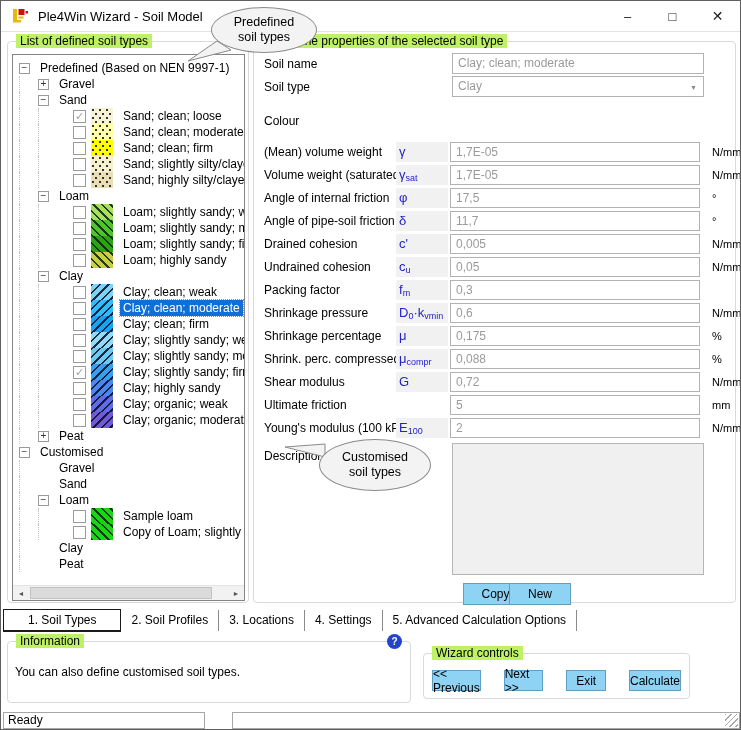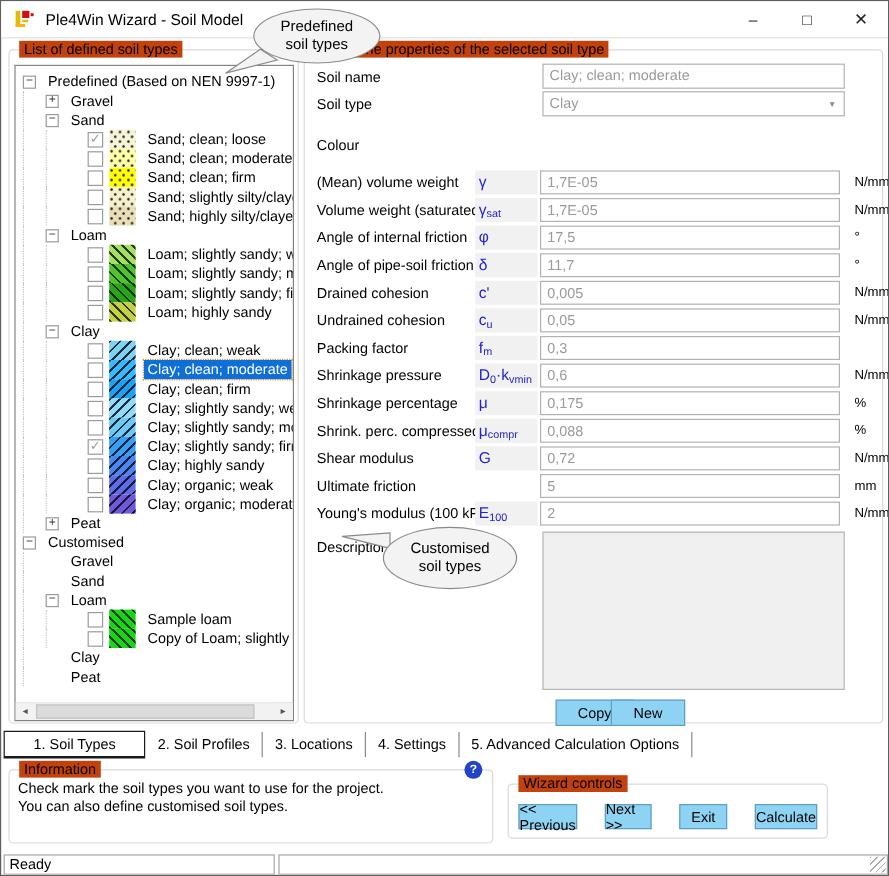--- a/index.html
+++ b/index.html
@@ -11,21 +11,21 @@
   .titlebar { position:absolute; left:0; top:0; width:100%; height:31px;
               background:#fff; border-bottom:1px solid #e2e2e2; display:flex; align-items:center; }
   .appicon { margin-left:11px; width:18px; height:18px; }
   .title-text { margin-left:8px; font-size:13px; }
   .winbtns { position:absolute; right:0; top:0; height:30px; display:flex; }
   .wbtn { width:45px; height:30px; display:flex; align-items:center; justify-content:center;
           font-size:13px; color:#222; }
 
   
   .gb { position:absolute; border:1px solid #d9d9d9; border-radius:4px; background:#fff; }
-  .gbt { position:absolute; top:-8px; left:8px; background:#c2410c; padding:0 4px; font-size:12px; white-space:nowrap; }
+  .gbt { position:absolute; top:-8px; left:8px; background:#bef264; padding:0 4px; font-size:12px; white-space:nowrap; }
 
   
   #treebox { position:absolute; left:4px; top:12px; width:233px; height:547px;
              border:1px solid #848484; background:#fff; overflow:hidden; }
   #tree-rows { padding-top:5px; }
   .trow { display:flex; align-items:center; height:16px; padding-left:6px; white-space:nowrap; }
   .gv { width:19px; height:16px; border-left:1px dotted #c3c3c3; flex:0 0 auto; }
   .tgl { width:11px; height:11px; border:1px solid #9a9a9a; background:#fff; flex:0 0 auto;
          display:flex; align-items:center; justify-content:center; font-size:10px; line-height:1; color:#333; }
   .tgl.empty { border:none; background:transparent; }
@@ -488,36 +488,35 @@
   <div id="tabs">
     <span class="tab active">1. Soil Types</span>
     <span class="tab">2. Soil Profiles</span>
     <span class="tab">3. Locations</span>
     <span class="tab">4. Settings</span>
     <span class="tab">5. Advanced Calculation Options</span>
   </div>
 
   <div class="gb" style="left:6px; top:640px; width:404px; height:62px;">
     <span class="gbt">Information</span>
-    <span class="infoline" style="top:8px;">Check mark the soil types you want to use for the project.</span>
     <span class="infoline" style="top:23px;">You can also define customised soil types.</span>
     <div class="helpicon">?</div>
   </div>
 
   <div class="gb" style="left:422px; top:652px; width:267px; height:46px;">
     <span class="gbt">Wizard controls</span>
     <div id="wizbtns">
       <div class="wzb">&lt;&lt; Previous</div>
       <div class="wzb">Next &gt;&gt;</div>
       <div class="wzb">Exit</div>
       <div class="wzb">Calculate</div>
     </div>
   </div>
 
-  <div class="spanel" style="left:2px; width:226px;">Ready</div>
+  <div class="spanel" style="left:2px; width:202px;">Ready</div>
   <div class="spanel" style="left:231px; width:508px;">
     <span class="grip"></span>
   </div>
 
   <svg class="ctail" style="left:186px; top:38px;" width="46" height="24">
     <polygon points="1,22 30,2 44,11" fill="#f3f3f3" stroke="#8a8a8a" stroke-width="1"></polygon>
   </svg>
   <div class="callout" style="left:210px; top:6px; width:106px; height:46px;">
     <div>Predefined</div>
     <div>soil types</div>

